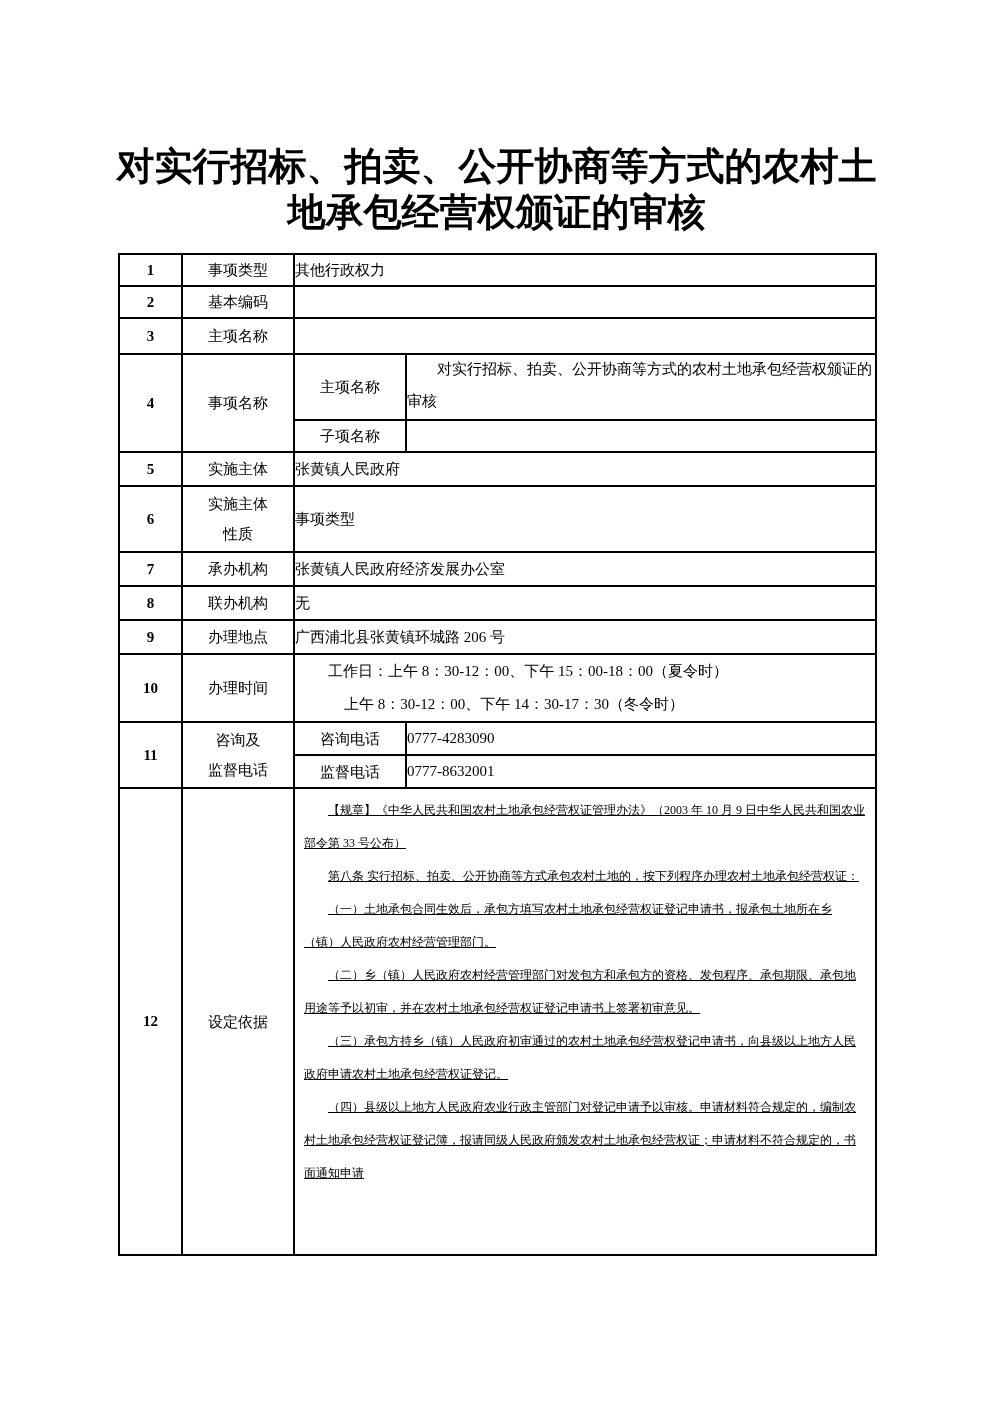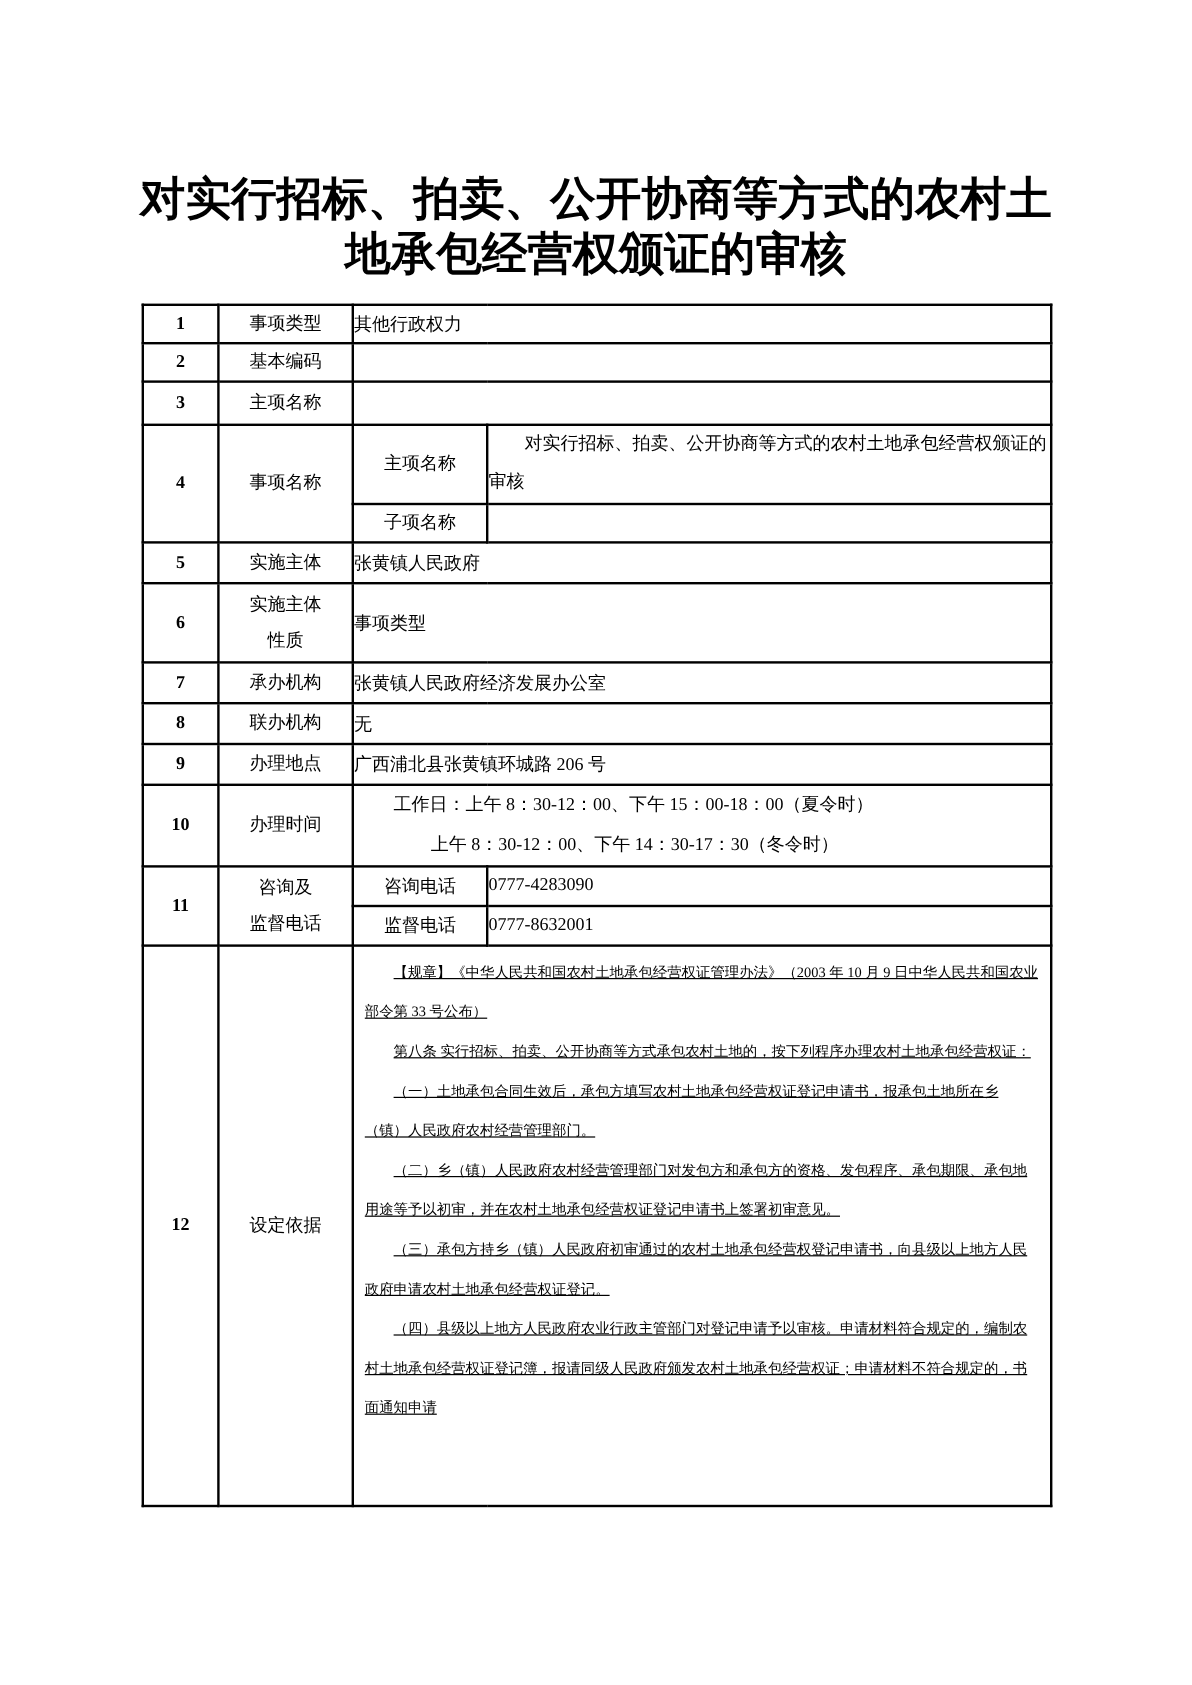--- a/index.html
+++ b/index.html
@@ -64,21 +64,21 @@
   }
   td.namevalue {
     padding: 2px 10px 2px 8px;
     text-indent: 2em;
     line-height: 32px;
     vertical-align: middle;
     font-family: Liberation Mono, monospace;
   }
   td.timevalue { padding: 0; margin-top: 48px; }
   .time-line1 { padding-left: 33px; line-height: 33px; }
-  .time-line2 { padding-left: 64px; line-height: 33px; }
+  .time-line2 { padding-left: 49px; line-height: 33px; }
   td.legal {
     vertical-align: top;
     padding: 0;
   }
   .legal-inner {
     height: 460px;
     overflow: hidden;
     padding: 5px 10px 0 9px;
   }
   .legal-inner p {

